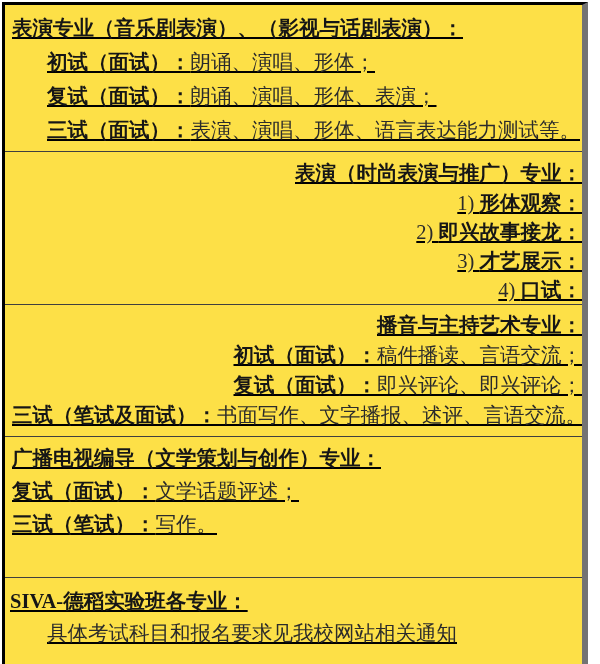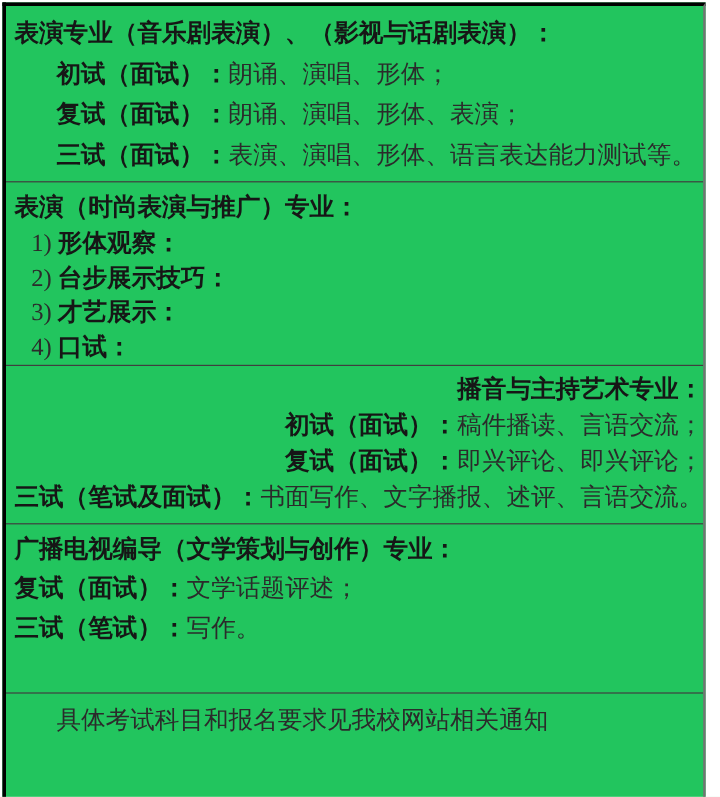--- a/index.html
+++ b/index.html
@@ -13,43 +13,44 @@
   }
   .doc-table {
     position: absolute;
     top: 2px;
     left: 2px;
     width: 586px;
     height: 662px;
     box-sizing: border-box;
     border-top: 3px solid #000;
     border-left: 3px solid #000;
-    border-right: 2px solid #737373;
+    border-right: 6px solid #737373;
     border-bottom: none;
     overflow: hidden;
-    background: #22c55e;
+    background: #fde047;
+    text-decoration: underline;
   }
   .row {
     box-sizing: border-box;
     border-bottom: 1px solid #3f3f3f;
     overflow: hidden;
   }
   .row:last-child { border-bottom: none; }
   .row1 { height: 147px; padding-top: 6px; }
   .row2 { height: 153px; padding-top: 6px; }
   .row3 { height: 132px; padding-top: 5px; text-align: right; }
   .row4 { height: 141px; padding-top: 5px; }
   .row5 { height: 88px;  padding-top: 7px; }
   .line {
     white-space: nowrap;
     font-size: 20.5px;
     color: #2b2b2b;
   }
   .row1 .line { line-height: 34px; }
-  .row2 .line { line-height: 29px; }
+  .row2 .line { line-height: 29px; text-align: right; }
   .row2 .line-title { line-height: 31px; }
   .row3 .line { line-height: 30px; }
   .row4 .line { line-height: 33px; }
   .row5 .line { line-height: 32px; }
   .b { font-weight: bold; color: #161616; }
   .ind-a { padding-left: 7px; }   
   .ind-b { padding-left: 42px; }  
   .ind-c { padding-left: 21px; }  
   .ind-t { padding-left: 5px; }   
 </style>
@@ -61,35 +62,36 @@
   <div class="row row1">
     <div class="line ind-a"><span class="b">表演专业（音乐剧表演）、（影视与话剧表演）：</span></div>
     <div class="line ind-b"><span class="b">初试（面试）：</span><span>朗诵、演唱、形体；</span></div>
     <div class="line ind-b"><span class="b">复试（面试）：</span><span>朗诵、演唱、形体、表演；</span></div>
     <div class="line ind-b"><span class="b">三试（面试）：</span><span>表演、演唱、形体、语言表达能力测试等。</span></div>
   </div>
 
   <div class="row row2">
     <div class="line line-title ind-a"><span class="b">表演（时尚表演与推广）专业：</span></div>
     <div class="line ind-c"><span>1) </span><span class="b">形体观察：</span></div>
-    <div class="line ind-c"><span>2) </span><span class="b">台步展示技巧：</span></div>
+    <div class="line ind-c"><span>2) </span><span class="b">即兴故事接龙：</span></div>
     <div class="line ind-c"><span>3) </span><span class="b">才艺展示：</span></div>
     <div class="line ind-c"><span>4) </span><span class="b">口试：</span></div>
   </div>
 
   <div class="row row3">
     <div class="line ind-a"><span class="b">播音与主持艺术专业：</span></div>
     <div class="line ind-a"><span class="b">初试（面试）：</span><span>稿件播读、言语交流；</span></div>
     <div class="line ind-a"><span class="b">复试（面试）：</span><span>即兴评论、即兴评论；</span></div>
     <div class="line ind-a"><span class="b">三试（笔试及面试）：</span><span>书面写作、文字播报、述评、言语交流。</span></div>
   </div>
 
   <div class="row row4">
     <div class="line ind-a"><span class="b">广播电视编导（文学策划与创作）专业：</span></div>
     <div class="line ind-a"><span class="b">复试（面试）：</span><span>文学话题评述；</span></div>
     <div class="line ind-a"><span class="b">三试（笔试）：</span><span>写作。</span></div>
   </div>
 
   <div class="row row5">
+    <div class="line ind-t"><span class="b">SIVA-德稻实验班各专业：</span></div>
     <div class="line ind-b"><span>具体考试科目和报名要求见我校网站相关通知</span></div>
   </div>
 
 </div>
 
 </body></html>

